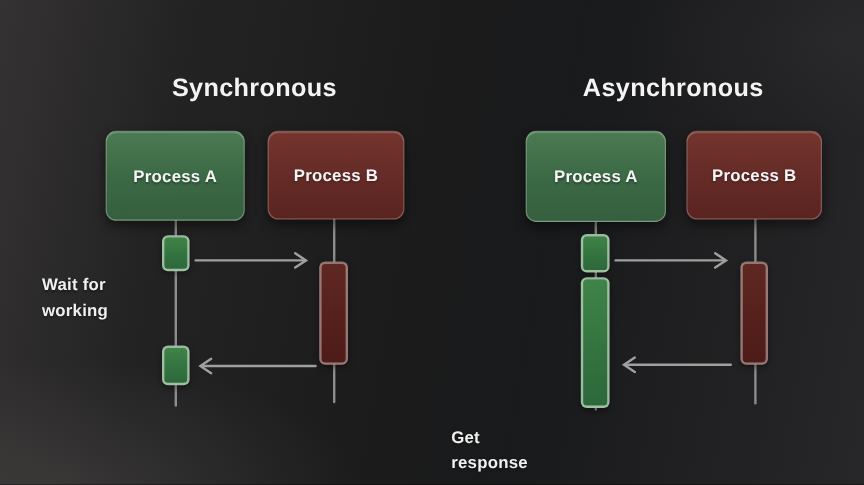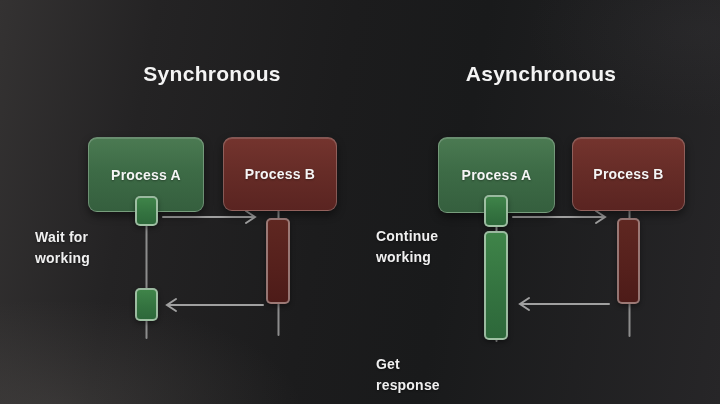--- a/index.html
+++ b/index.html
@@ -27,35 +27,34 @@
   .title {
     position: absolute;
     top: 62px;
     text-align: center;
     font-size: 21px;
     font-weight: 600;
     letter-spacing: 0.3px;
     color: #f4f4f4;
   }
   .title-sync  { left: 80px;  width: 264px; }
-  .title-async { left: 410px; width: 262px; }
+  .title-async { left: 430px; width: 262px; }
 
   .pbox {
     position: absolute;
     border-radius: 9px;
     display: flex;
     align-items: center;
     justify-content: center;
     font-size: 14px;
     font-weight: 700;
     letter-spacing: 0.2px;
     color: #f5f5f5;
     box-shadow: 0 4px 9px rgba(0,0,0,0.45), inset 0 1px 0 rgba(255,255,255,0.16);
     text-shadow: 0 1px 2px rgba(0,0,0,0.35);
-    margin-top: 28px;
   }
   .pbox.green {
     background: linear-gradient(180deg, #4b7a52 0%, #3d6b46 45%, #355f3e 100%);
     border: 1px solid rgba(195,215,197,0.38);
   }
   .pbox.red {
     background: linear-gradient(180deg, #74342e 0%, #662c27 48%, #5a2421 100%);
     border: 1px solid rgba(215,195,193,0.32);
   }
   .sync-a  { left: 88px;  top: 109px; width: 114px; height: 73px; }
@@ -143,18 +142,16 @@
     <span>Process A</span>
   </div>
   <div class="pbox red async-b">
     <span>Process B</span>
   </div>
 
   <div class="act green async-act-a1"></div>
   <div class="act green async-act-a2"></div>
   <div class="act red async-act-b"></div>
 
-  <div class="note note-continue">Continue
-working</div>
   <div class="note note-get">Get
 response</div>
 
 </div>
 
 </body></html>

